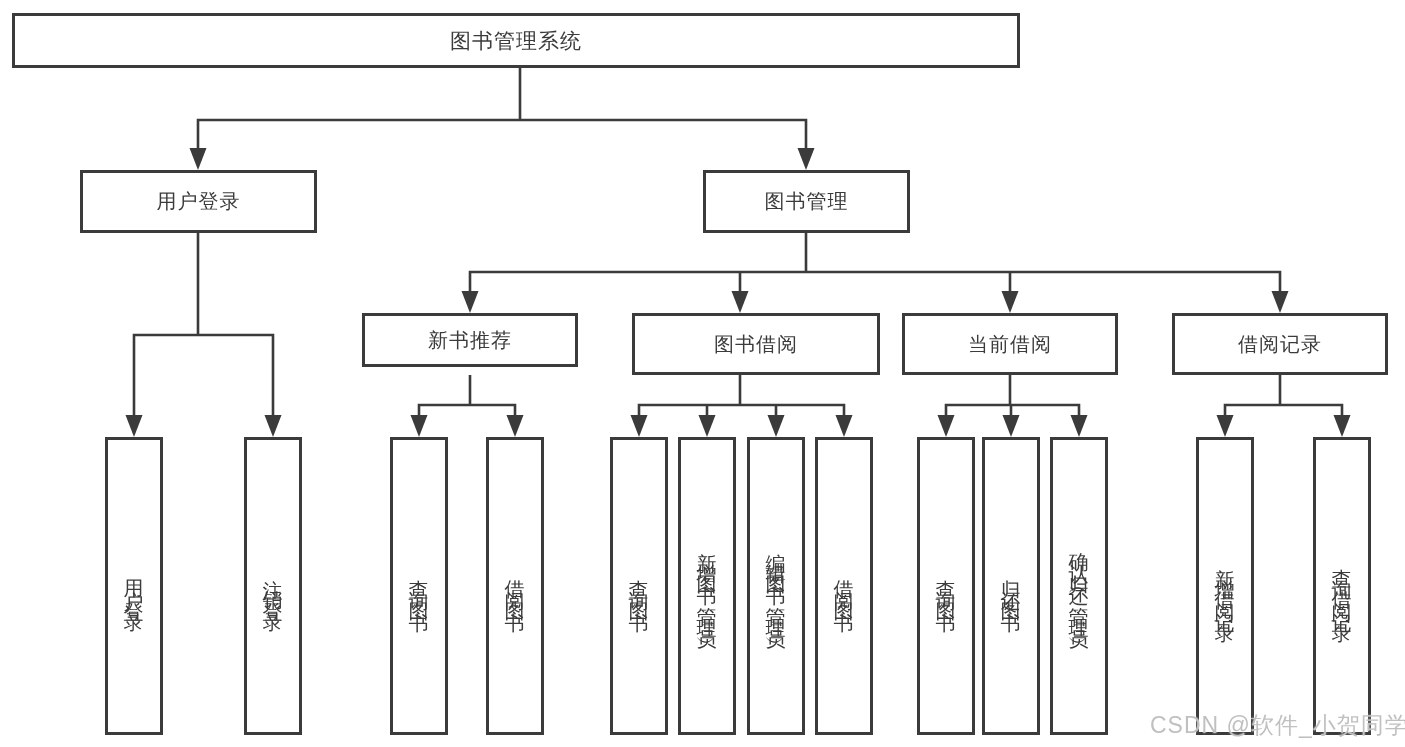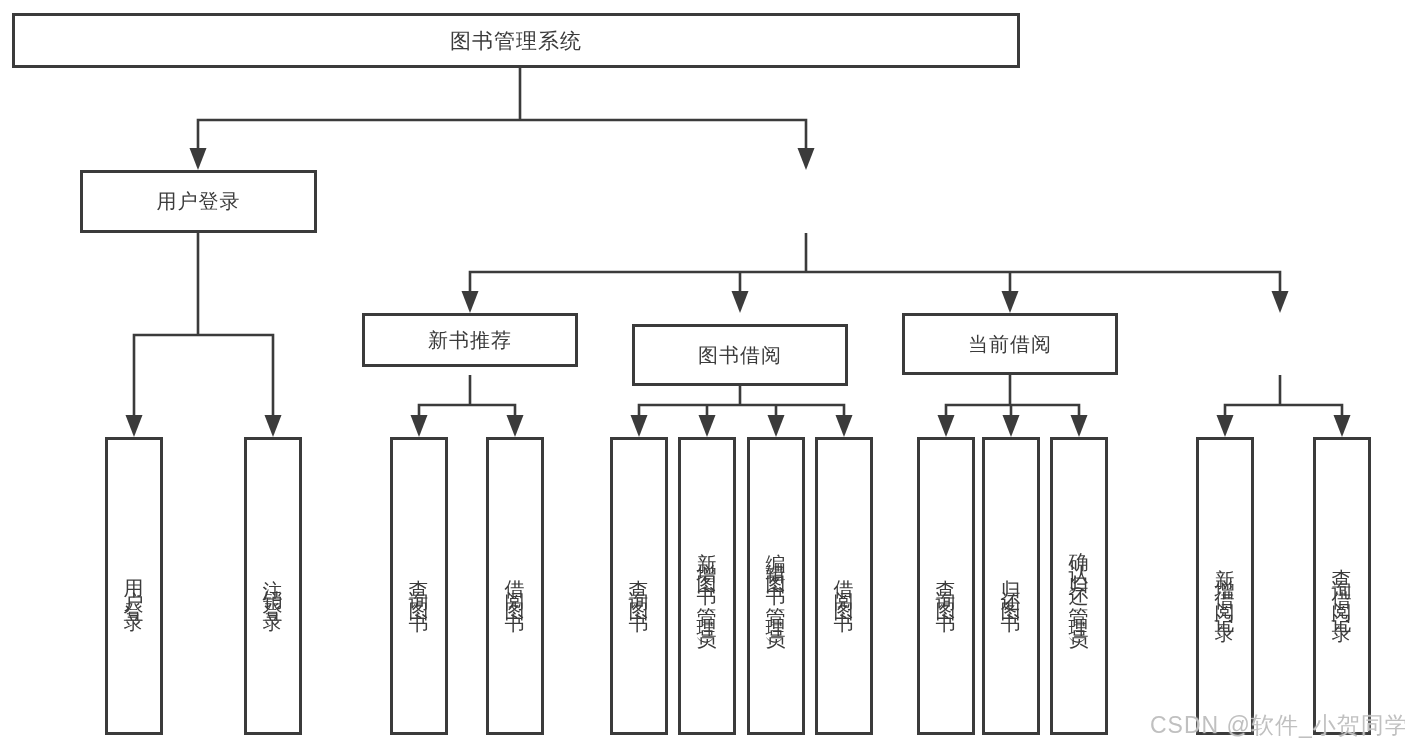--- a/index.html
+++ b/index.html
@@ -116,24 +116,26 @@
     <g>
       <path d="M1280 375 V406.3 M1225 405 H1342 M1225 403.7 V420 M1342 403.7 V420"></path>
       <polygon points="1216.5,415 1233.5,415 1225,437"></polygon>
       <polygon points="1333.5,415 1350.5,415 1342,437"></polygon>
     </g>
   </svg>
 
   <div class="box root" style="left:12px; top:13px; width:1008px; height:55px;">图书管理系统</div>
 
   <div class="box" style="left:80px; top:170px; width:237px; height:63px;">用户登录</div>
+  <div class="box" style="left:703px; top:170px; width:207px; height:63px;">图书管理</div>
 
   <div class="box" style="left:362px; top:313px; width:216px; height:54px;">新书推荐</div>
-  <div class="box" style="left:632px; top:324px; width:216px; height:62px;">图书借阅</div>
+  <div class="box" style="left:632px; top:313px; width:248px; height:62px;">图书借阅</div>
   <div class="box" style="left:902px; top:313px; width:216px; height:62px;text-align:center;">当前借阅</div>
+  <div class="box" style="left:1172px; top:313px; width:216px; height:62px;">借阅记录</div>
 
   <div class="box vbox" style="left:105px; top:437px; width:58px; height:298px;">用户登录</div>
   <div class="box vbox" style="left:244px; top:437px; width:58px; height:298px;">注销登录</div>
 
   <div class="box vbox" style="left:390px; top:437px; width:58px; height:298px;">查询图书</div>
   <div class="box vbox" style="left:486px; top:437px; width:58px; height:298px;">借阅图书</div>
 
   <div class="box vbox" style="left:610px; top:437px; width:58px; height:298px;">查询图书</div>
   <div class="box vbox" style="left:678px; top:437px; width:58px; height:298px;">新增图书（管理员）</div>
   <div class="box vbox" style="left:747px; top:437px; width:58px; height:298px;">编辑图书（管理员）</div>

